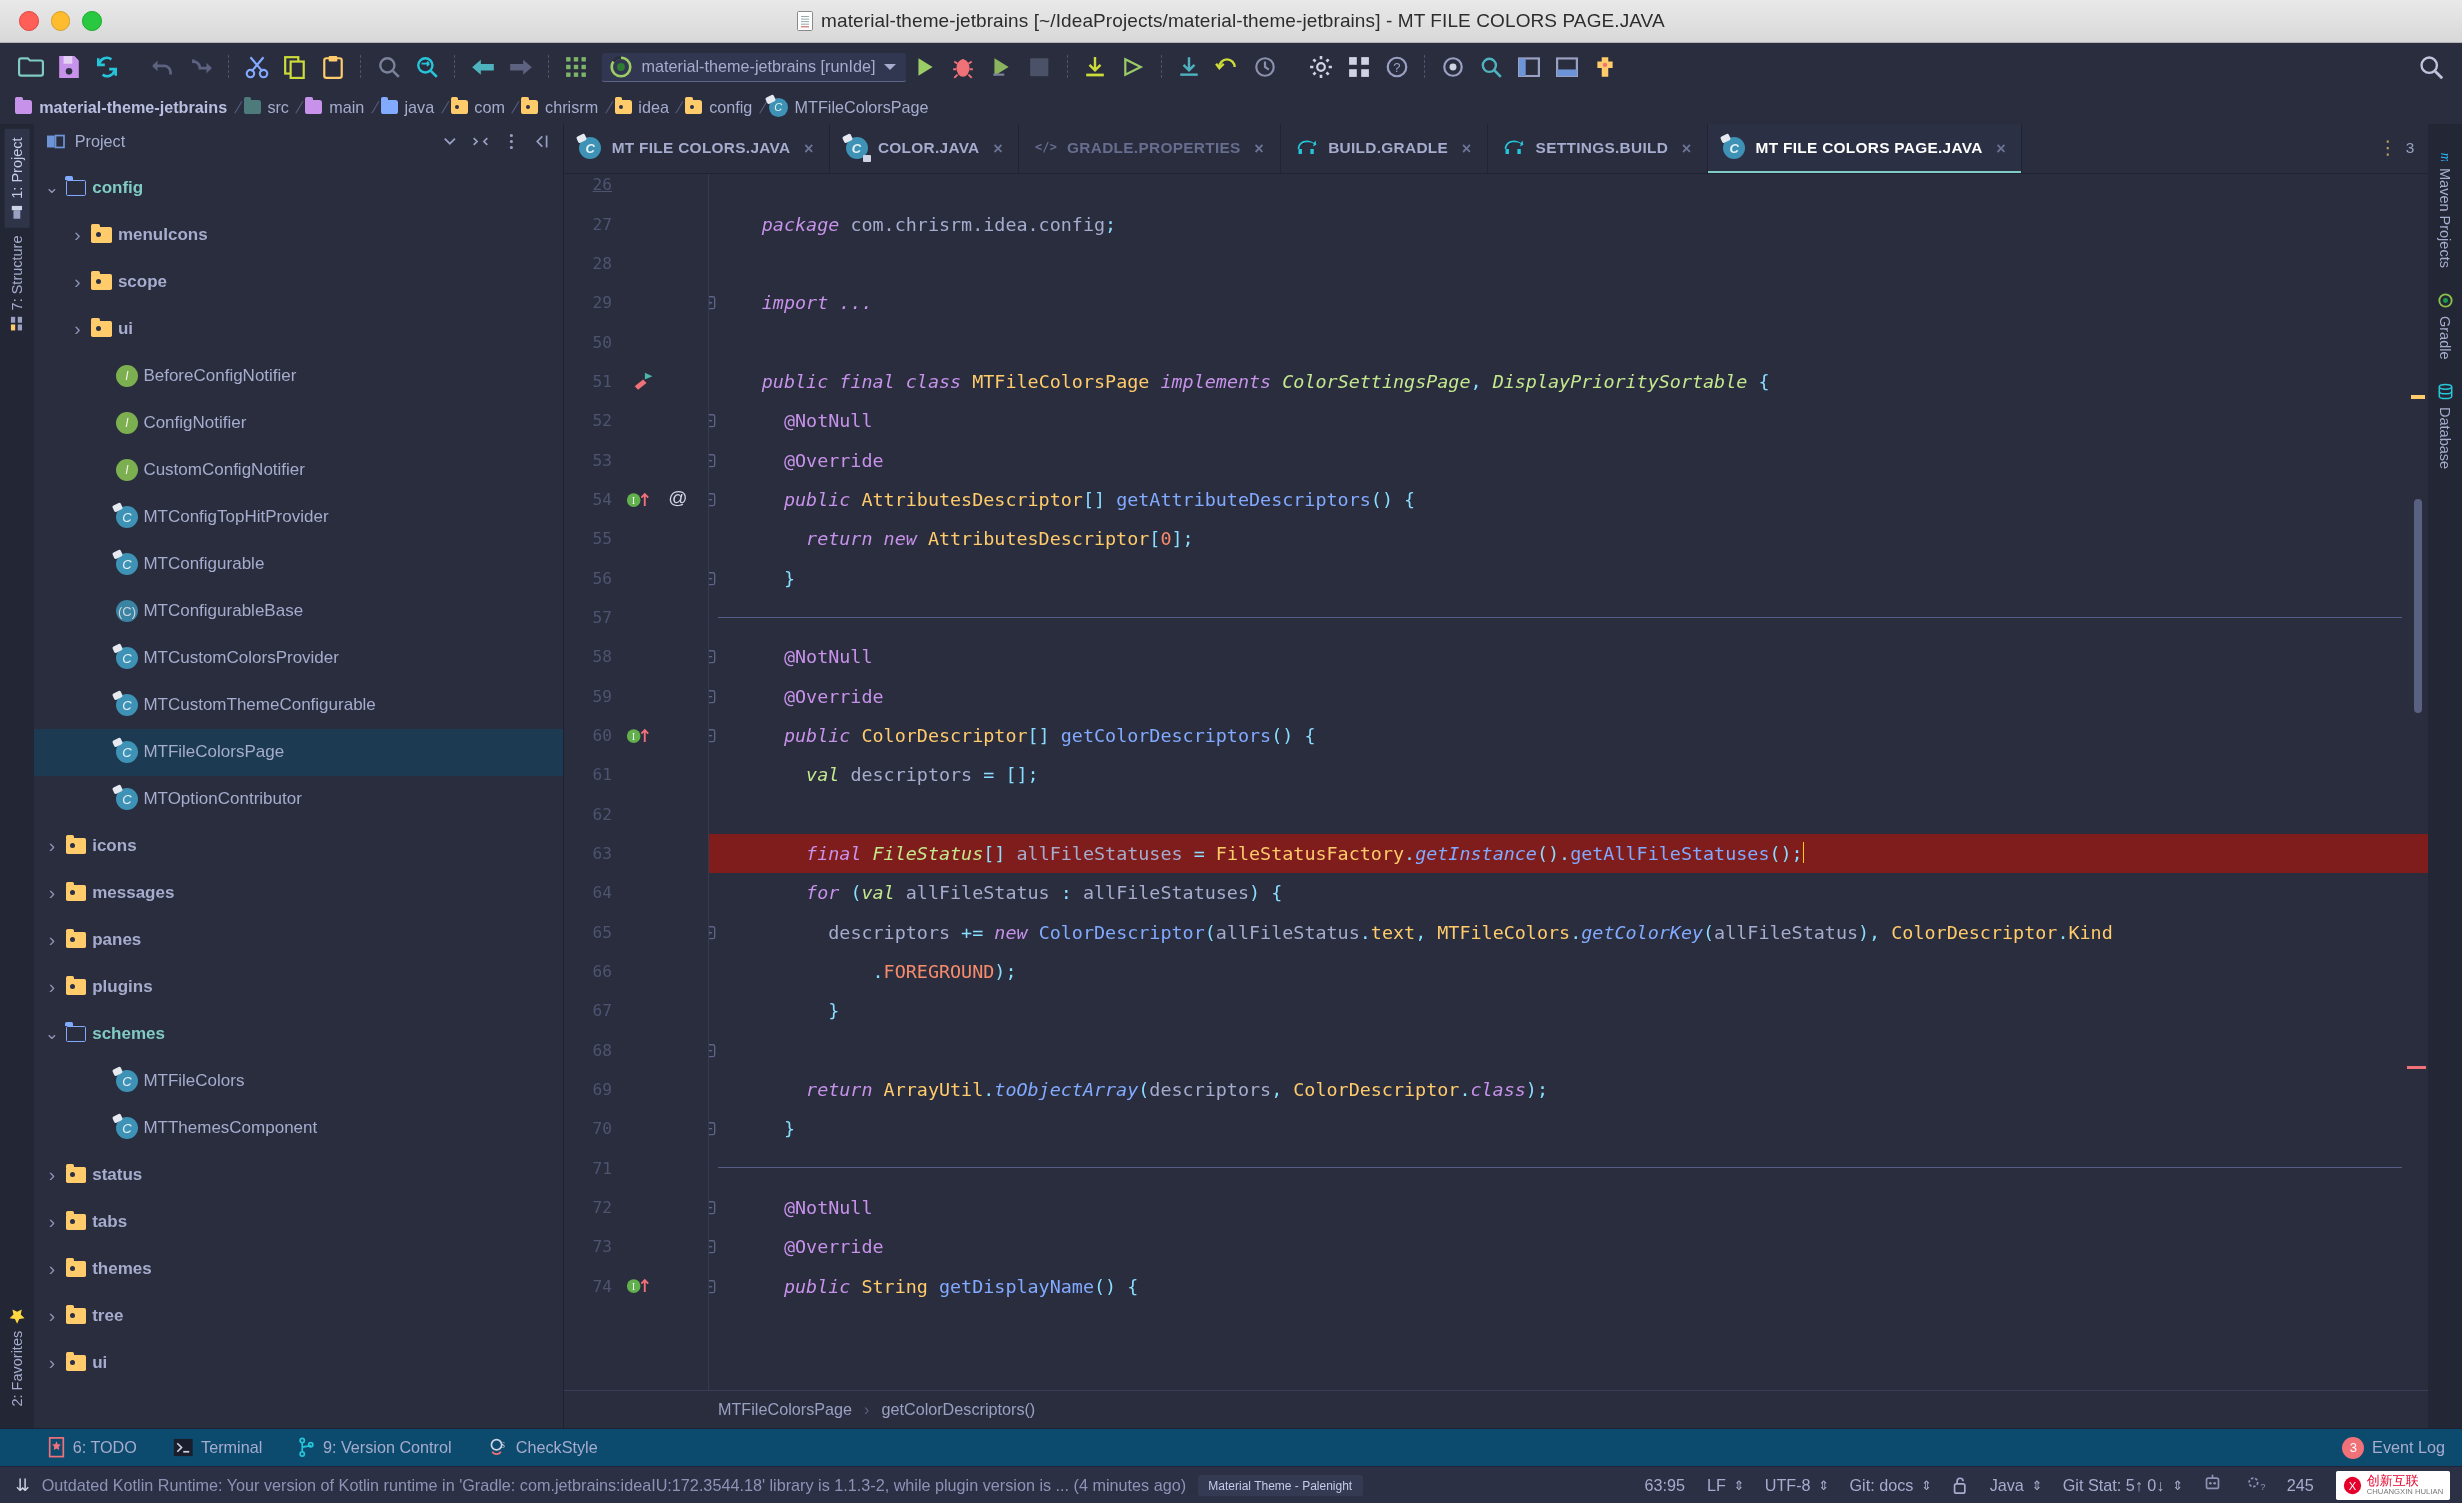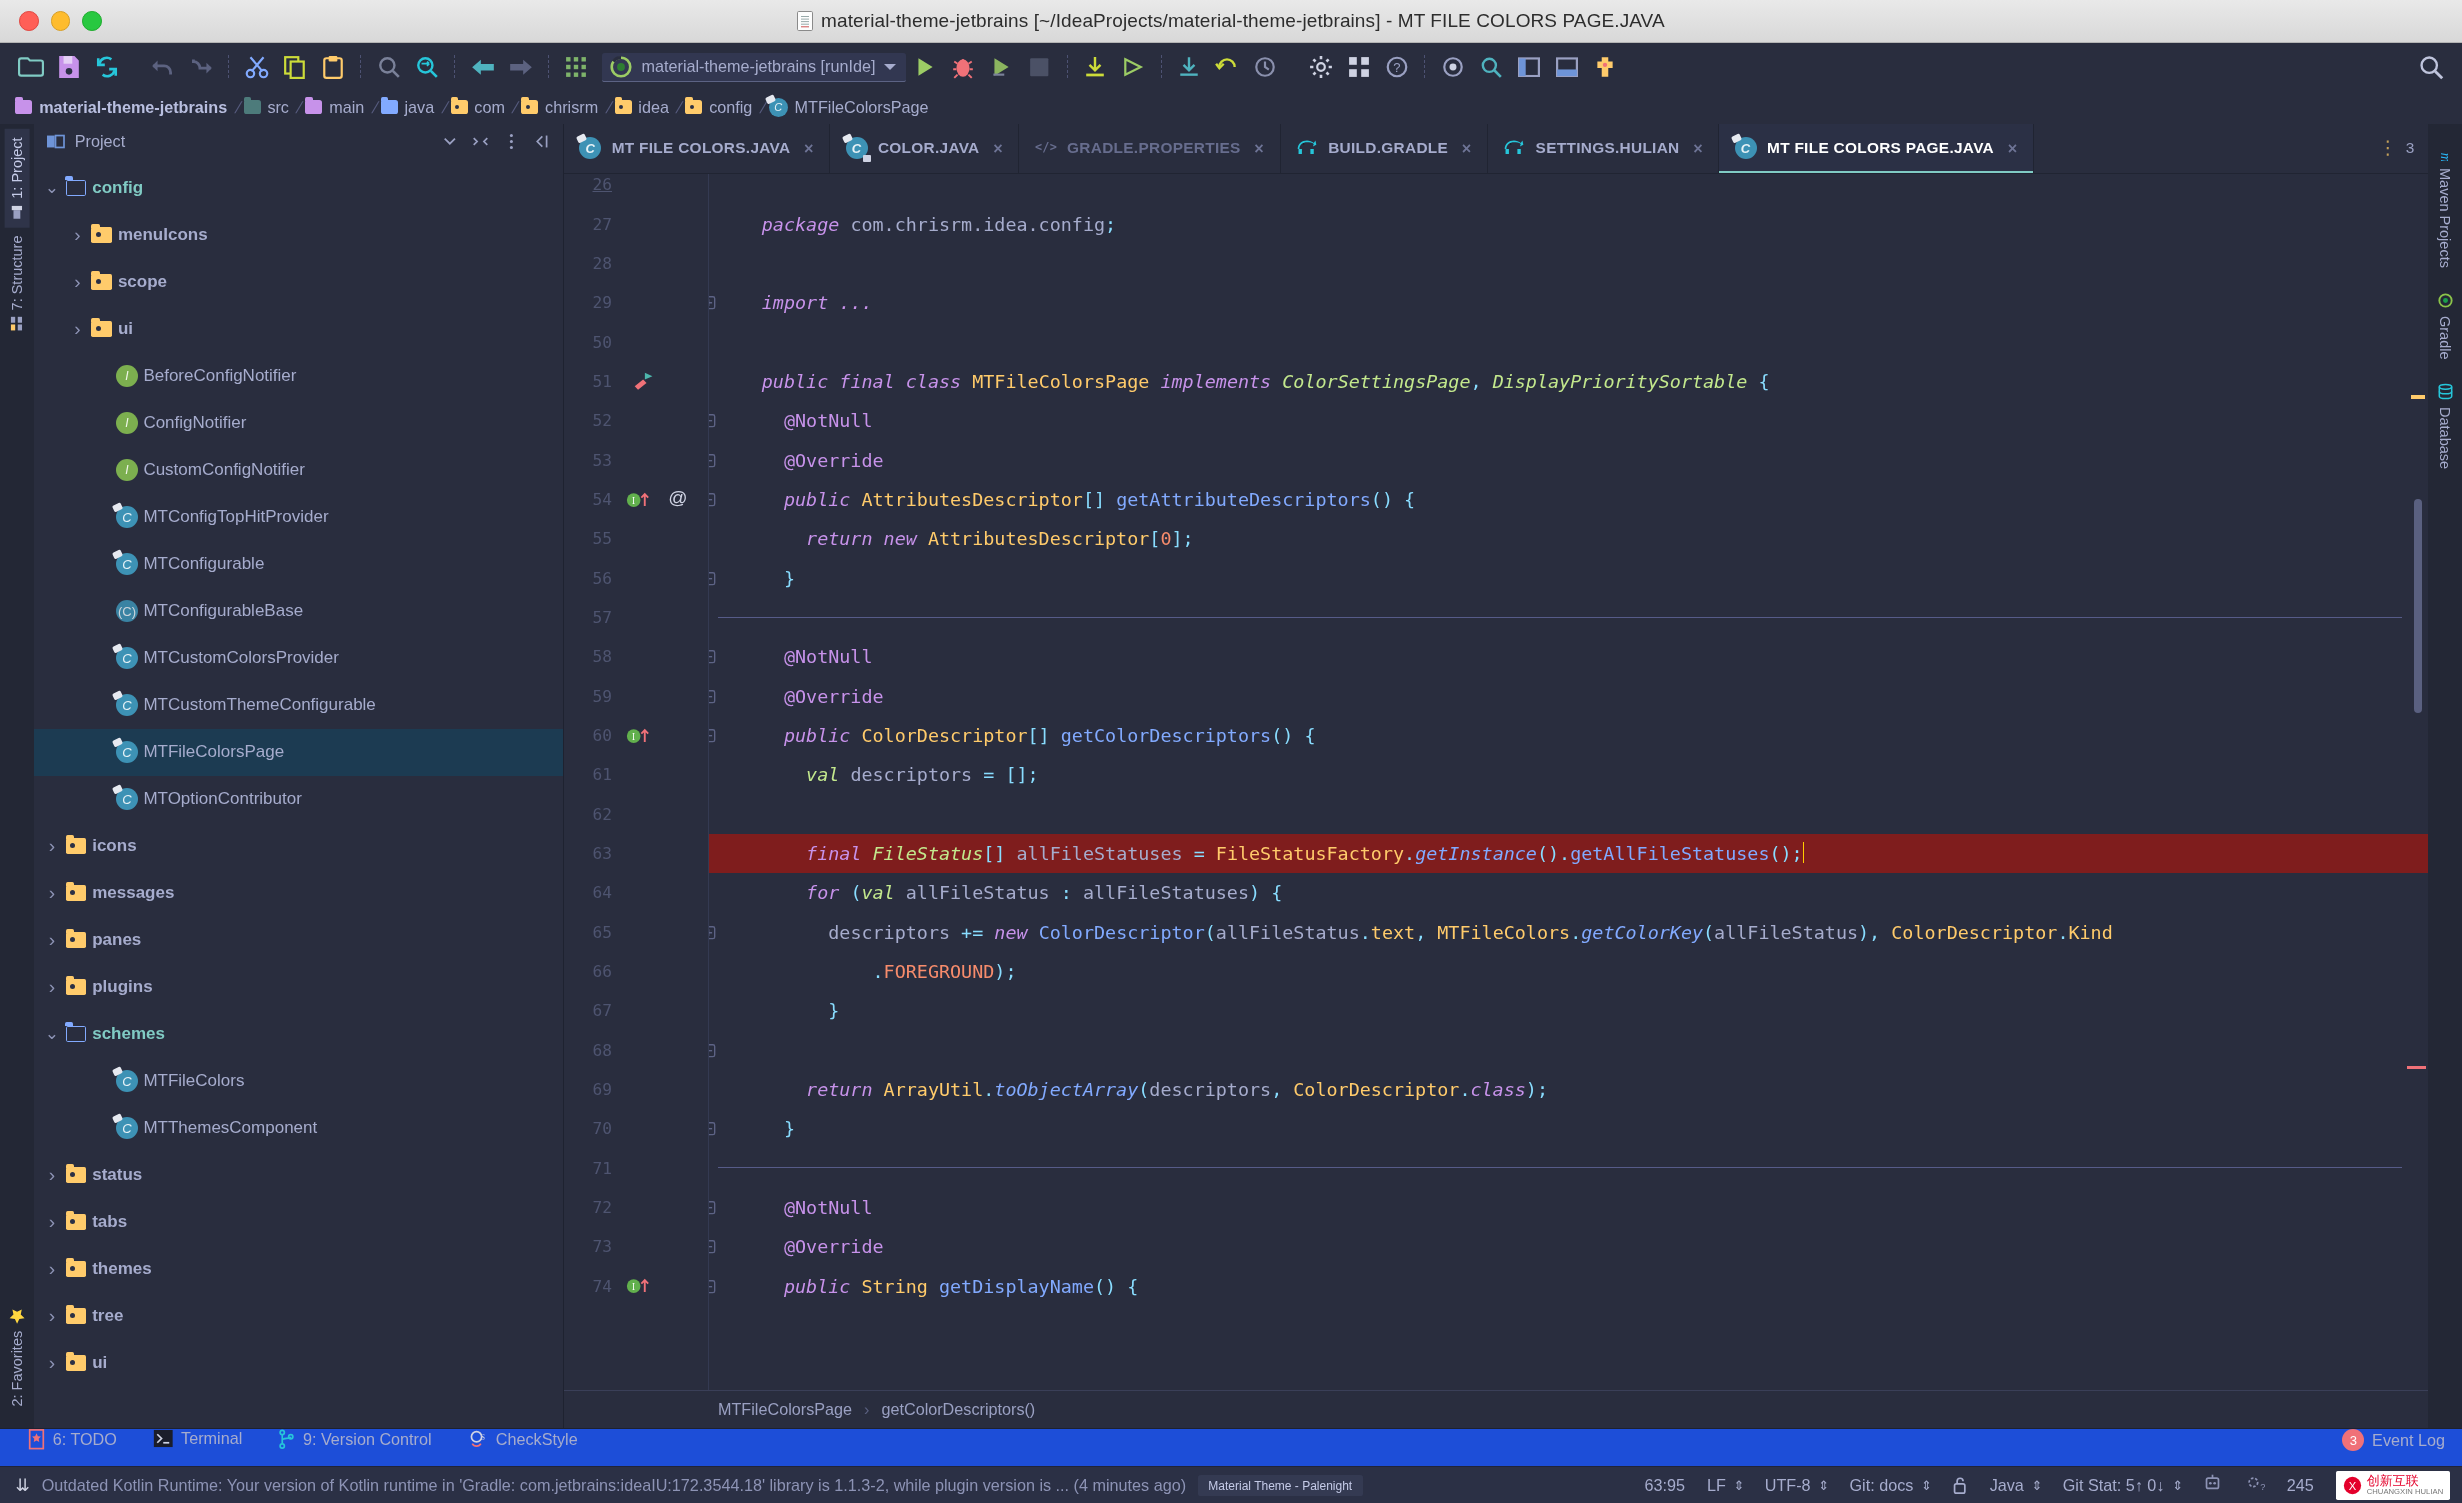--- a/index.html
+++ b/index.html
@@ -194,22 +194,22 @@
     writing-mode: vertical-rl; font-size: 14.5px; color: #a6accd;
     padding: 12px 4.3px; display:flex; align-items:center; gap: 6.8px; white-space: nowrap;
   }
 
   
   .stripe { position:absolute; top:0; right:0; width: 22px; bottom:0; background:#292d3e; }
   .sbar { position:absolute; right: 6px; width: 8.5px; border-radius: 4.3px; background:#5a6080; }
   .stripe-mark { position:absolute; right: 3.4px; width: 13.7px; height: 4.3px; }
 
   .statusbar {
-    height: 38px; flex: 0 0 38px; background: #1d4ed8; display: flex; align-items: flex-start;
-    font-size: 16.2px; color: #a6accd; padding-left: 28px; gap: 36px; border-top:0.9px solid #1d2130;
+    height: 38px; flex: 0 0 38px; background: #0c4a6e; display: flex; align-items: center;
+    font-size: 16.2px; color: #a6accd; padding-left: 48px; gap: 36px; border-top:0.9px solid #1d2130;
   }
   .sb-item { display:flex; align-items:center; gap: 7.7px; white-space:nowrap; }
   .sb-right { margin-left:auto; display:flex; align-items:center; gap: 22px; padding-right: 17px; }
   .badge-ev { width: 22px; height: 22px; border-radius: 50%; background:#f07178; color:#fff;
     font-size: 13px; display:flex; align-items:center;justify-content:center; }
 
   .msgbar {
     height: 38px; flex: 0 0 38px; background: #2b3045; display:flex; align-items:center;
     font-size: 16.2px; color: #8d93b5; padding-left: 15.4px; gap: 12px; white-space: nowrap;
     border-top: 0.9px solid #20243a;
@@ -798,21 +798,21 @@
               </svg></span>
             <span>BUILD.GRADLE</span>
             <span class="x">×</span>
           </div>
           <div class="tab">
             <span><svg width="22" height="19" viewBox="0 0 26 22">
                 <path d="M2 14c0-6 5-10 11-10 3 0 6 1 8 3l2-3 1 5-4 2 1-3c-2-2-5-2-8-2-5 0-9 3-9 8z" fill="#26c6da"></path>
                 <circle cx="9" cy="8" r="1" fill="#1a1d2a"></circle>
                 <path d="M3 14h4v6H3zM17 14h4v6h-4z" fill="#26c6da"></path>
               </svg></span>
-            <span>SETTINGS.HULIAN</span>
+            <span>SETTINGS.BUILD</span>
             <span class="x">×</span>
           </div>
           <div class="tab active">
             <span>
               <span class="cls-ic" style="width:22px;height:22px;">C</span>
             </span>
             <span>MT FILE COLORS PAGE.JAVA</span>
             <span class="x">×</span>
           </div>
           <div class="tabs-right">

